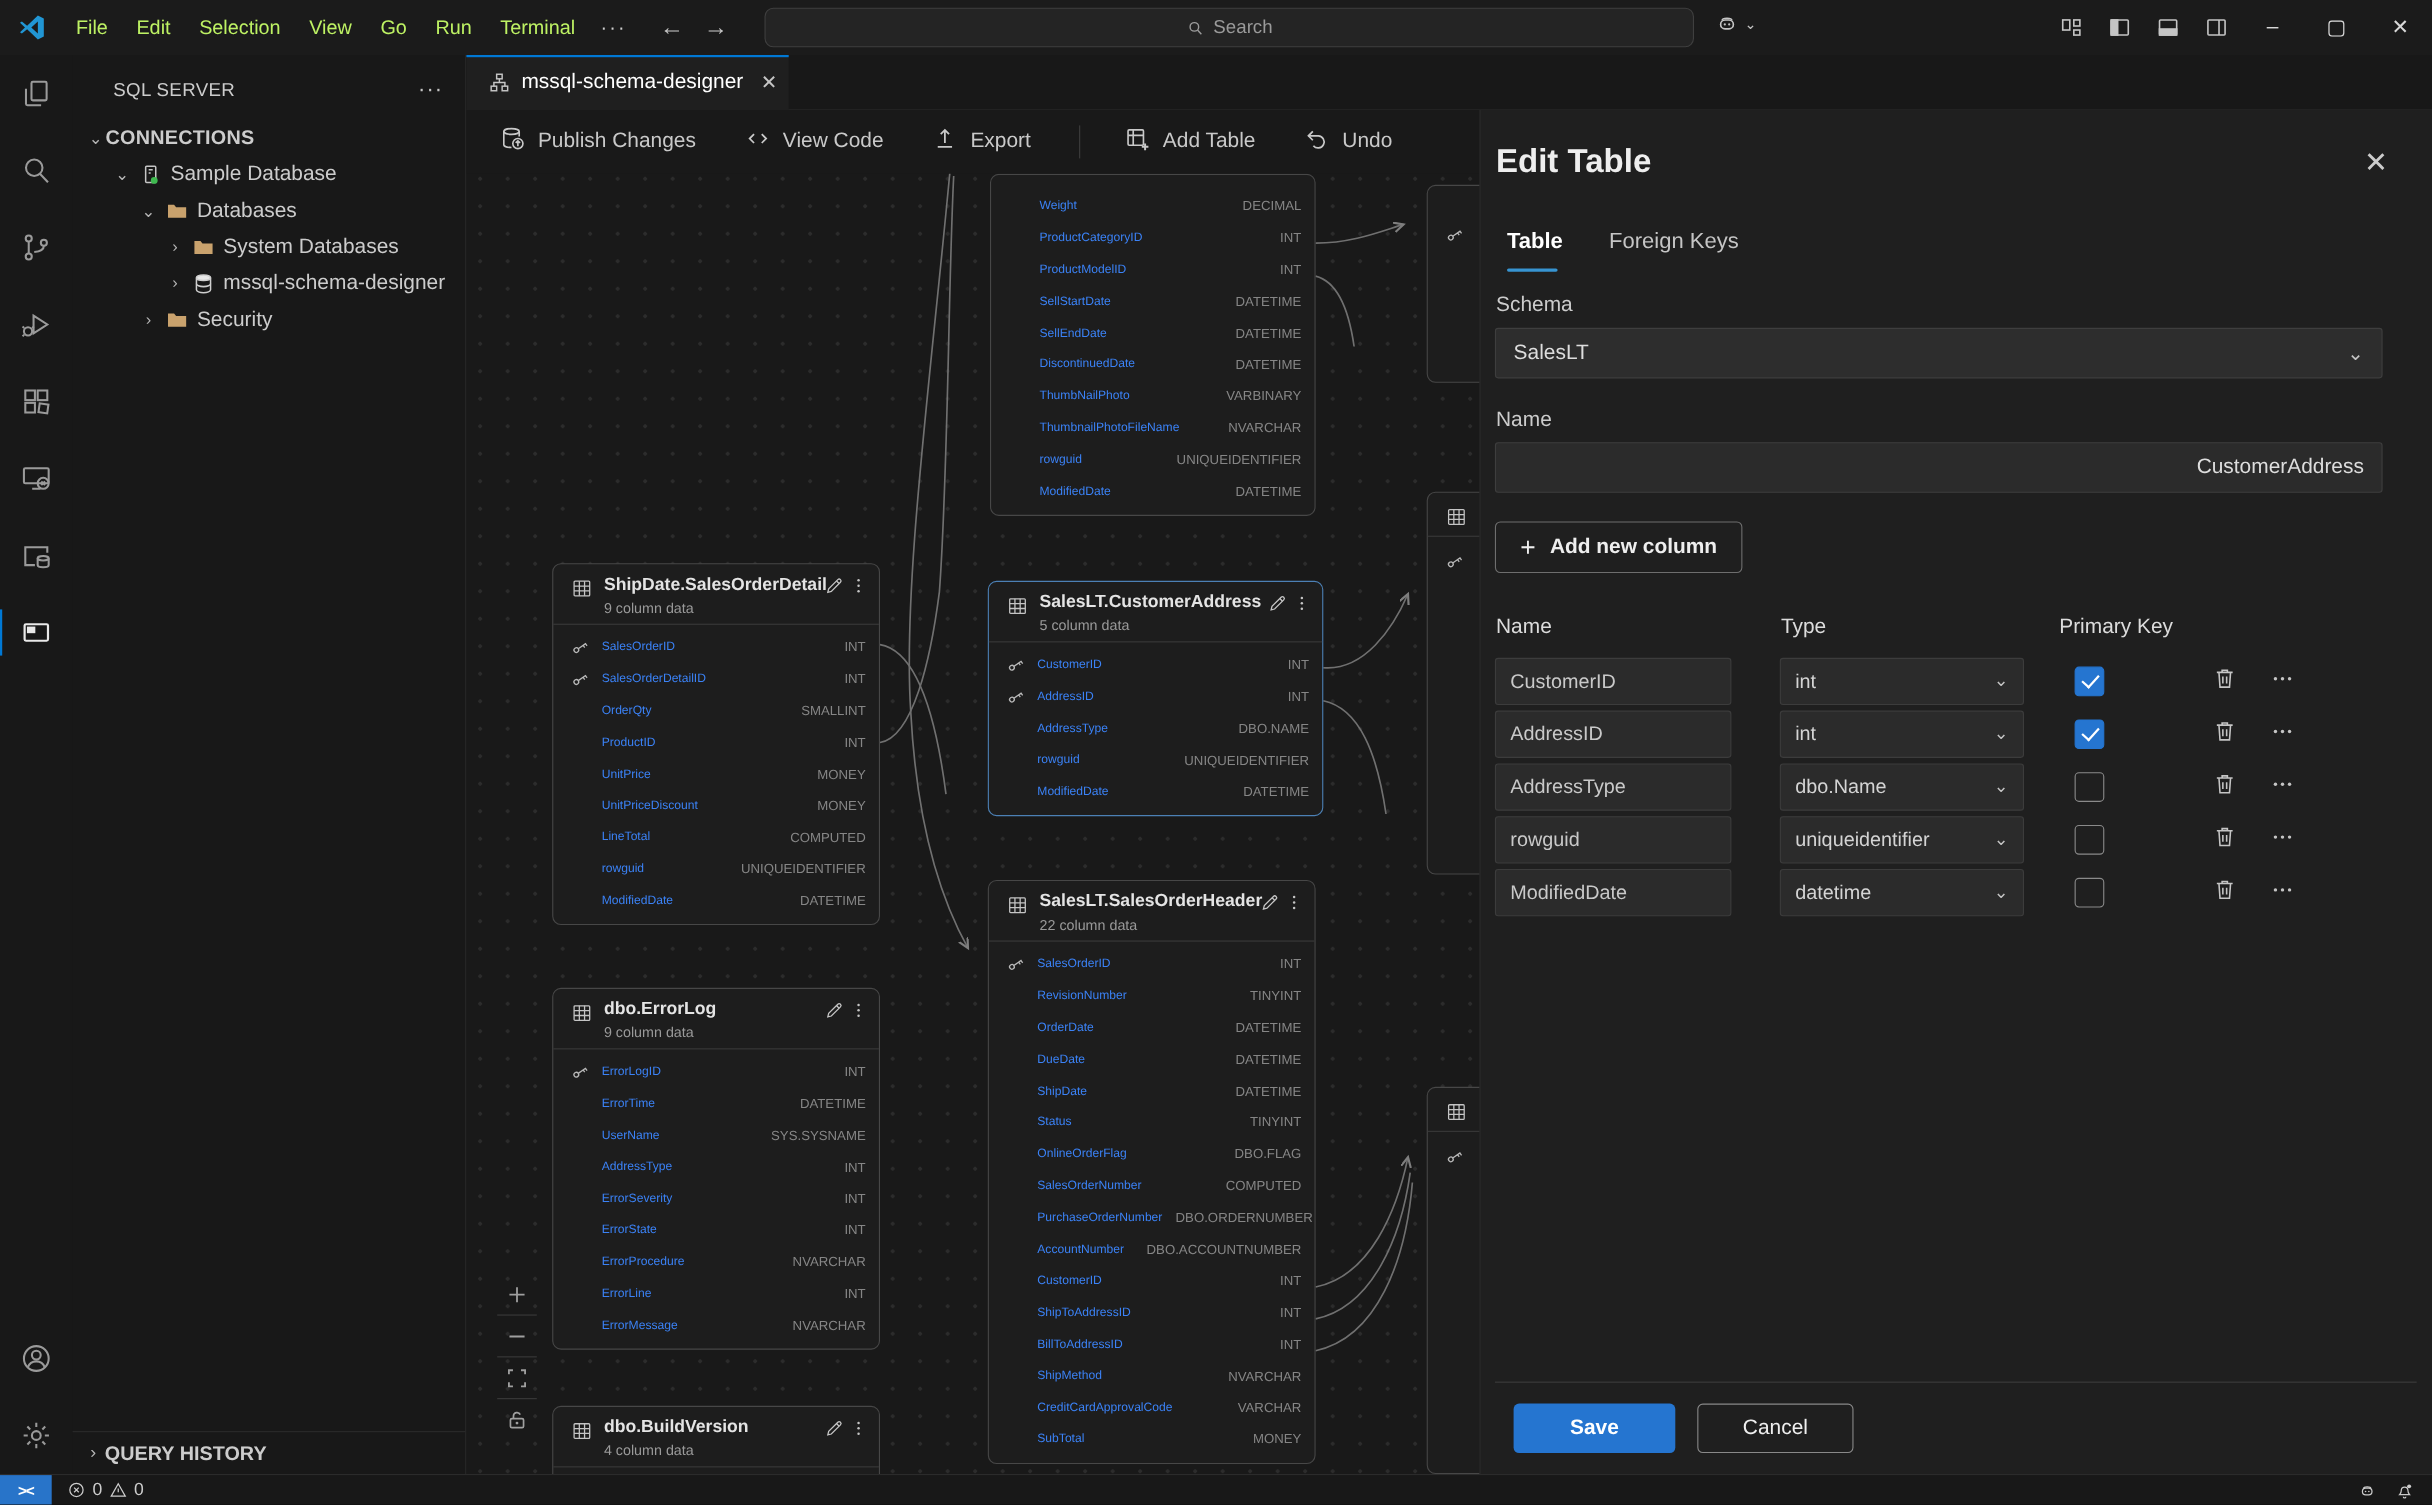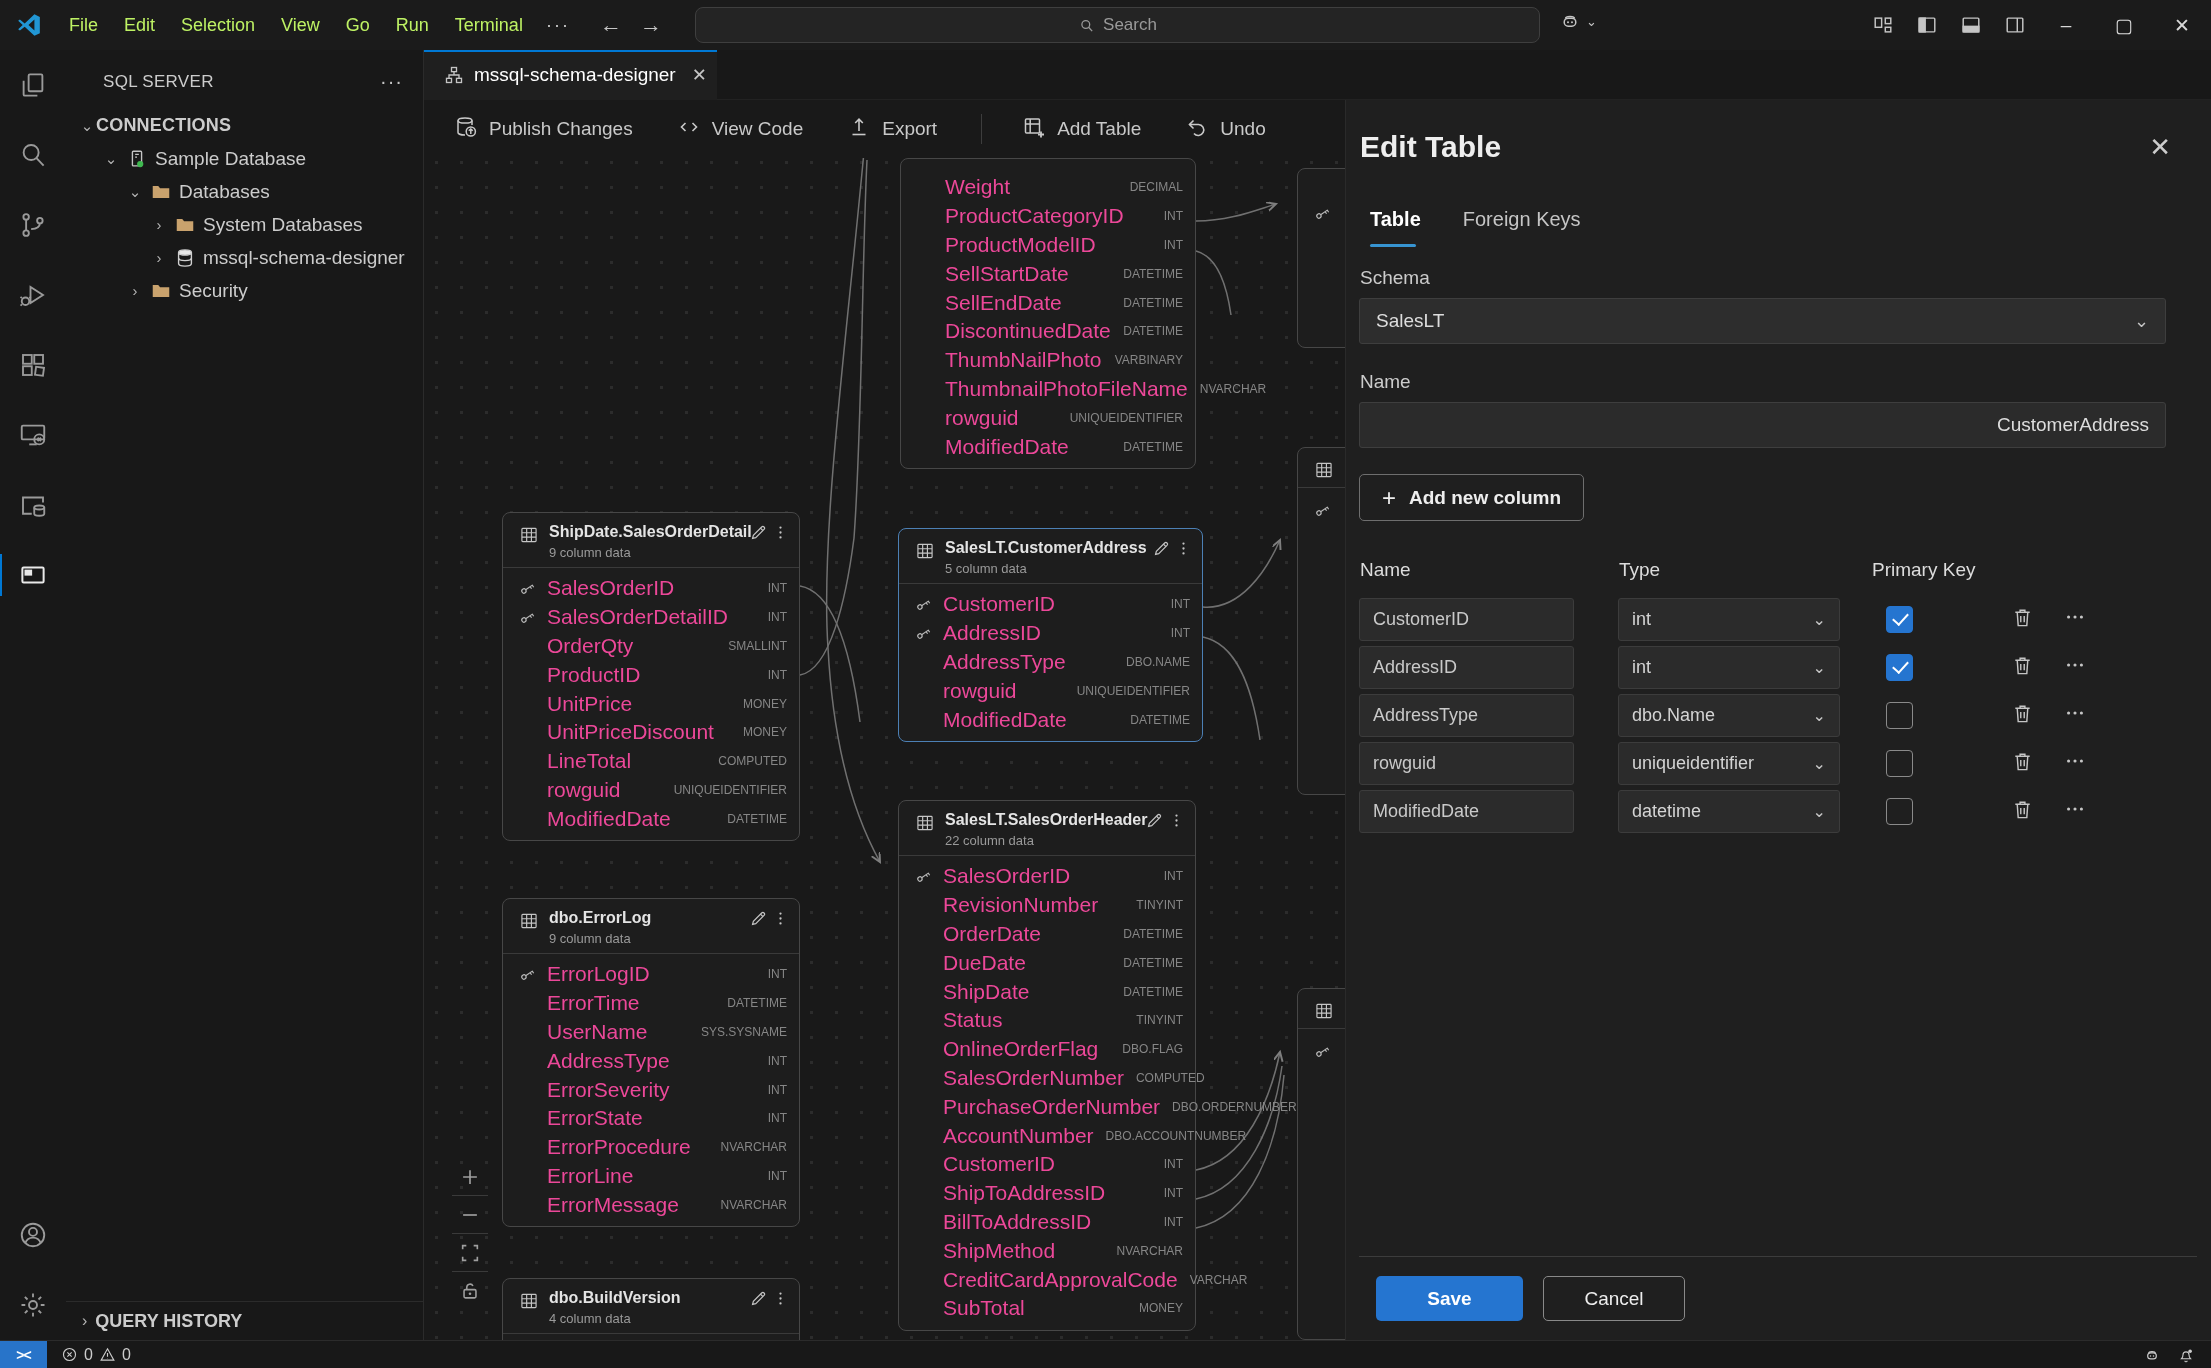--- a/index.html
+++ b/index.html
@@ -66,21 +66,21 @@
   .card-ht { flex:1; min-width:0; }
   .card-title { font-size:16px; font-weight:bold; color:#e4e4e4; white-space:nowrap; }
   .card-sub { font-size:13px; color:#9a9a9a; margin-top:4px; }
   .card-act { display:flex; align-items:center; gap:4px; color:#c5c5c5; }
   .card-act svg { width:19px; height:19px; }
   .card-act .kebab svg { width:17px; height:17px; }
   .card-divider { height:1px; background:#3a3a3a; }
   .card-rows { padding:6px 0 7px 0; }
   .crow { position:relative; height:28.8px; display:flex; align-items:center; padding:0 12px 0 44px; }
   .crow .keyicon { position:absolute; left:15px; top:5px; width:19px; height:19px; color:#b8b8b8; }
-  .cname { font-size:21px; color:#ec4899; white-space:nowrap; }
+  .cname { font-size:11px; color:#3b82f6; white-space:nowrap; }
   .ctype { margin-left:auto; font-size:12px; color:#868686; white-space:nowrap; padding-left:12px; }
 
   .zoomctl { position:absolute; left:26px; top:1058px; width:40px; display:flex; flex-direction:column; align-items:center; z-index:6; }
   .zc-btn { width:36px; height:37px; display:flex; align-items:center; justify-content:center; color:#9f9f9f; }
   .zc-btn svg { width:22px; height:22px; }
   .zc-sep { width:36px; height:1px; background:#3a3a3a; }
 
   
   .editpanel { position:absolute; left:1345px; top:100px; width:866px; height:1240px; background:#1f1f1f; border-left:1px solid #2a2a2a; z-index:10; }
   .ep-head { display:flex; align-items:center; justify-content:space-between; padding:30px 36px 0 14px; }

